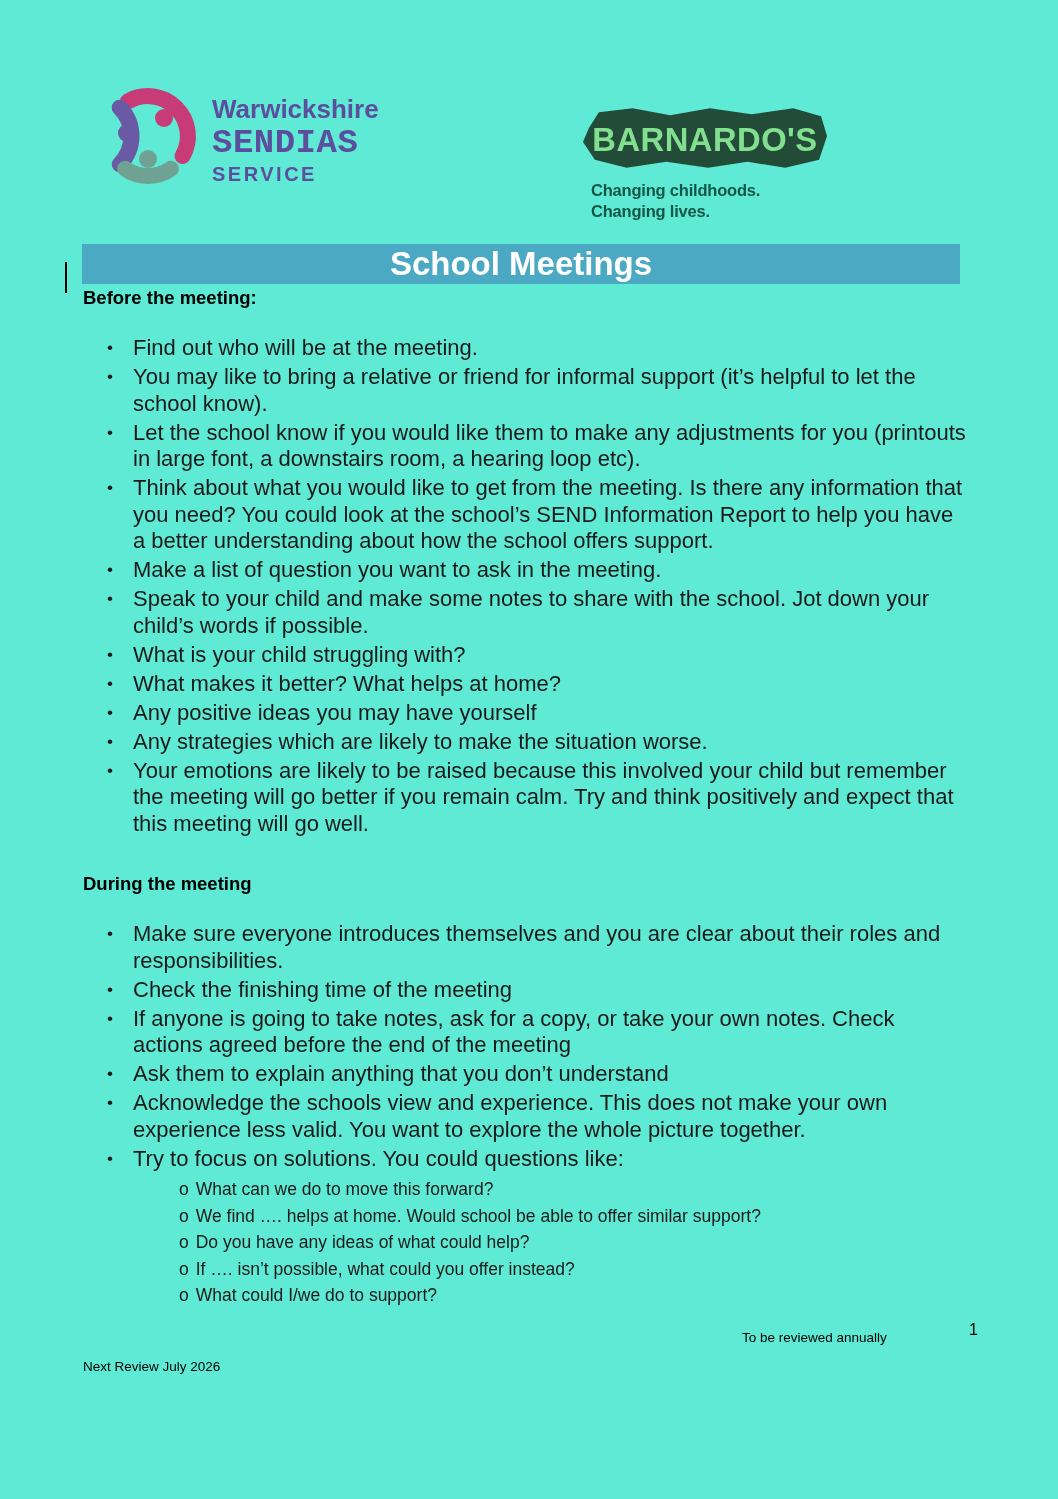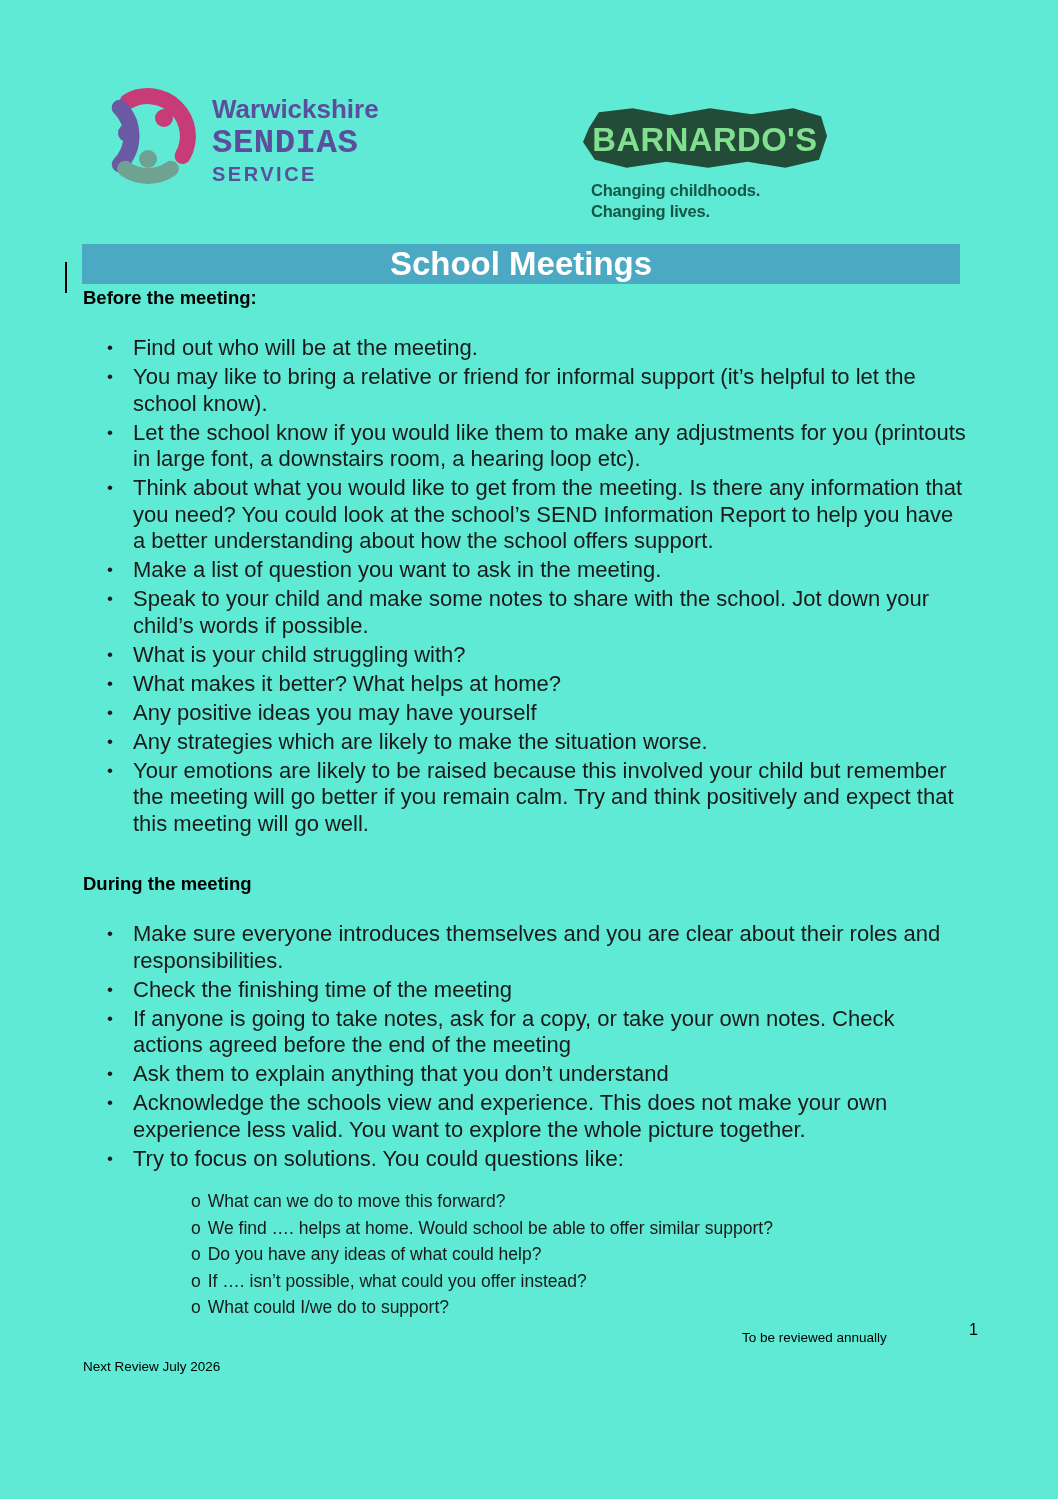--- a/index.html
+++ b/index.html
@@ -46,21 +46,21 @@
     list-style:none; margin:26px 0 0 0; padding:0;
     font-size:22px; line-height:26.5px; color:#1a1a1a;
   }
   ul.bullets li { position:relative; padding-left:50px; margin:2.5px 0; }
   ul.bullets li::before {
     content:"\2022";
     position:absolute; left:24px; top:0;
     font-size:17px; color:#1a1a1a;
   }
 
-  ul.sub-bullets { list-style:none; margin:16px; padding:0 0 0 92px; font-size:17.5px; line-height:26.5px; }
+  ul.sub-bullets { list-style:none; margin:4px; padding:0 0 0 92px; font-size:17.5px; line-height:26.5px; }
   ul.sub-bullets li { margin:0; }
   .sub-marker { margin-right:7px; }
 
   
   .page-number { position:absolute; left:969px; top:1321px; font-size:16px; color:#000; }
   .footer-left  { position:absolute; left:83px;  top:1359px; font-size:13.5px; color:#000; }
   .footer-right { position:absolute; left:742px; top:1330px; font-size:13.5px; color:#000; }
 </style>
 </head>
 <body>

